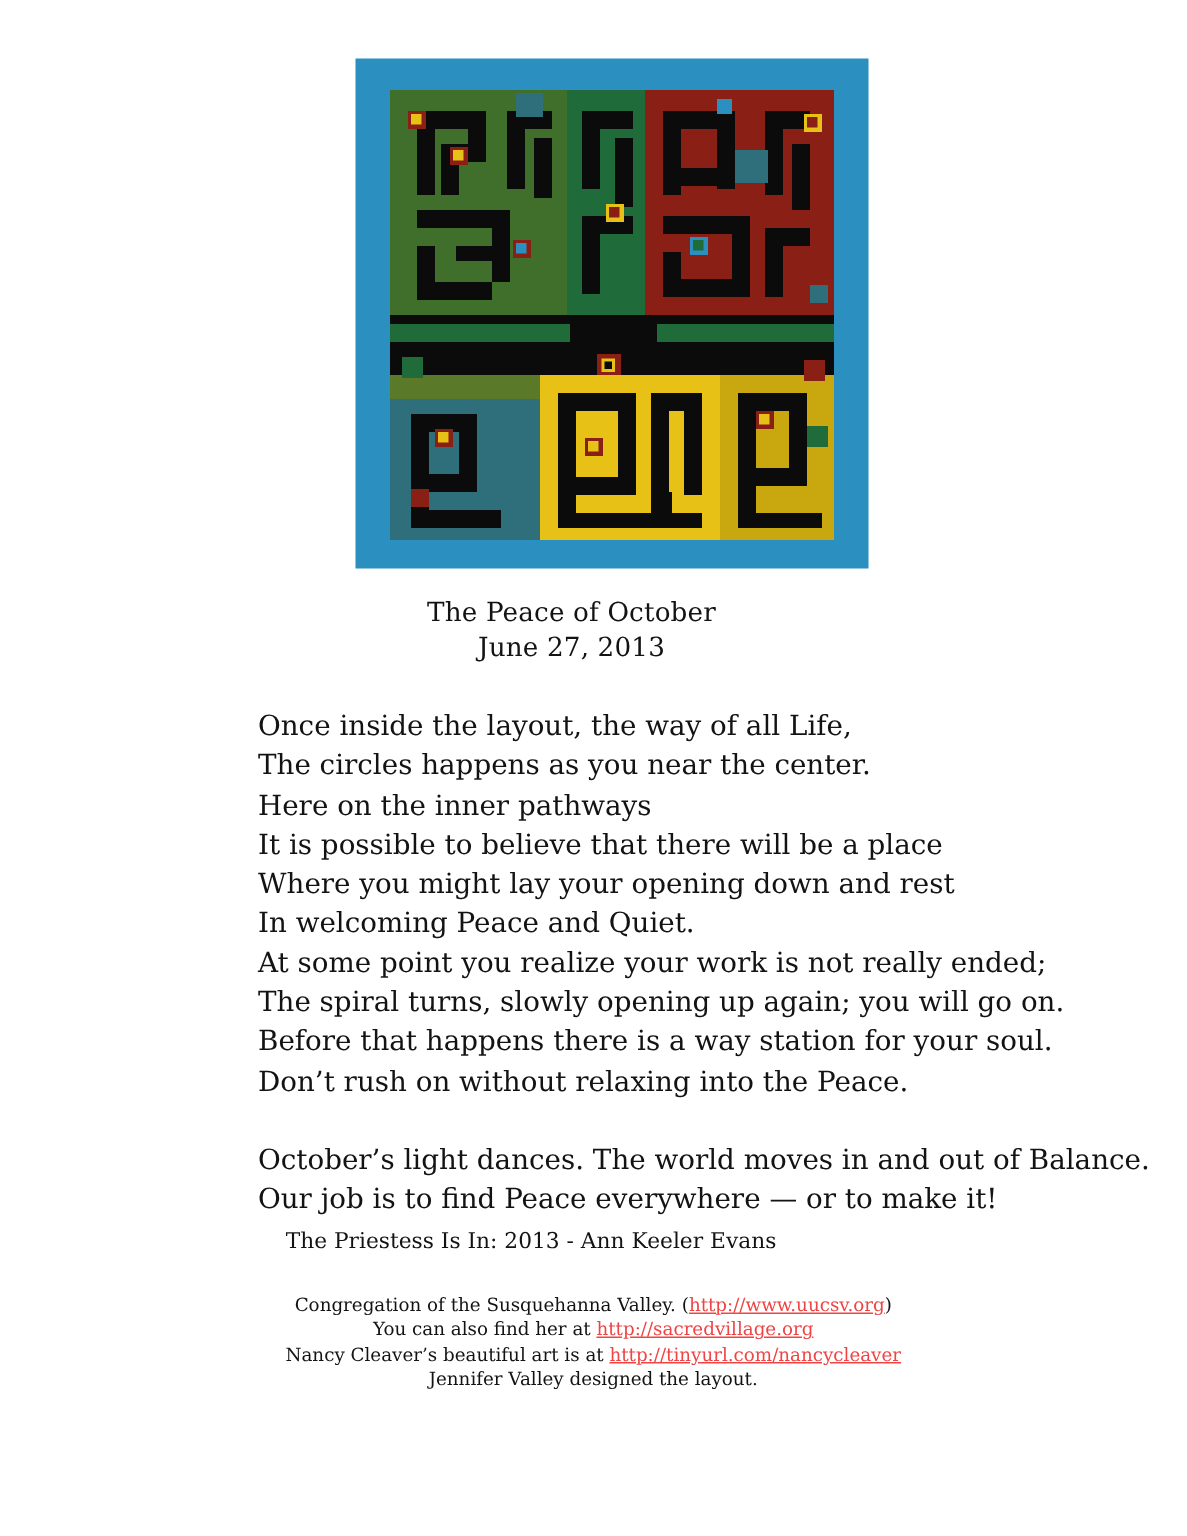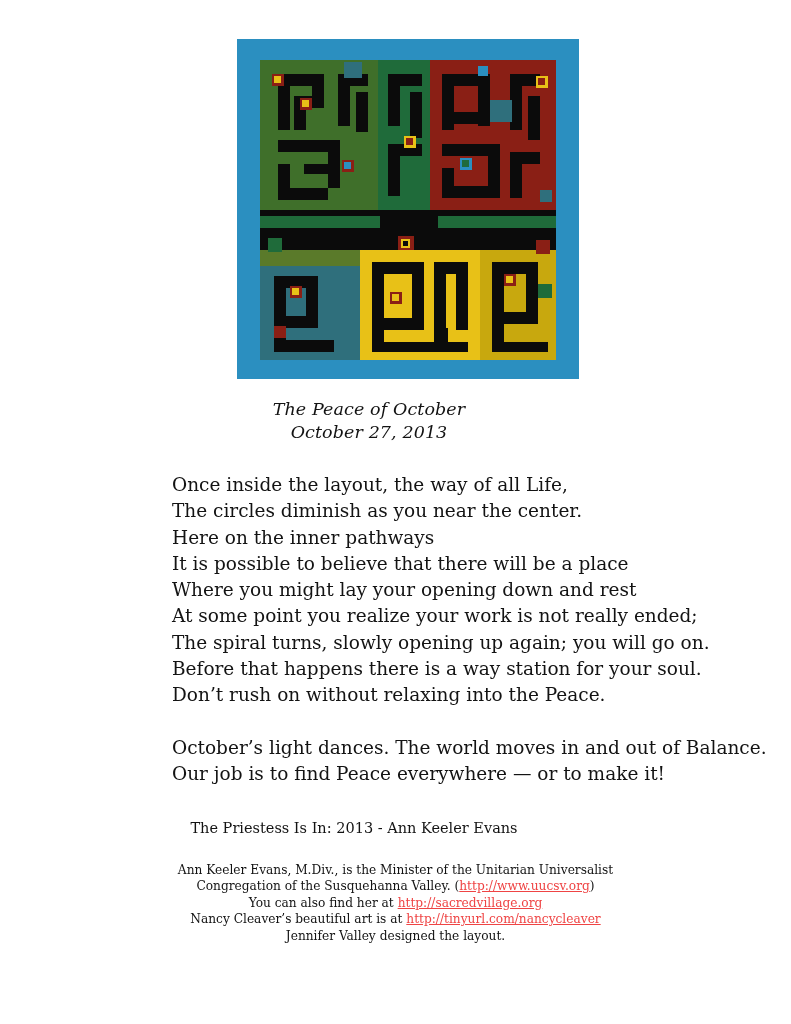--- a/index.html
+++ b/index.html
@@ -35,26 +35,25 @@
     position: absolute;
     left: 0; top: 0;
     width: 340px;
     height: 338px;
     display: block;
   }
 
   
   .title-block {
     position: absolute;
-    left: 0;
+    left: 12px;
     top: 398px;
     width: 738px;
     text-align: center;
     line-height: 1.32;
-    font-style: italic;
   }
   .title-line {
     font-family: "DejaVu Serif", serif;
     font-size: 17.5px;
     letter-spacing: 0.1px;
     color: #131313;
   }
 
   
   .poem {
@@ -224,41 +223,41 @@
       <rect x="34" y="34" width="12" height="12" fill="#8a1f15"></rect>
       <rect x="36" y="36" width="7" height="7" fill="#e8c117"></rect>
       <rect x="302" y="150" width="12" height="12" fill="#2f6f7c"></rect>
       <rect x="298" y="200" width="14" height="14" fill="#8a1f15"></rect>
       <rect x="30" y="198" width="14" height="14" fill="#1f6b3a"></rect>
     </svg>
   </div>
 
   <div class="title-block">
     <div class="title-line">The Peace of October</div>
-    <div class="title-line">October 27, 2013</div>
+    <div class="title-line">June 27, 2013</div>
   </div>
 
   <div class="poem">
     <div class="poem-line">Once inside the layout, the way of all Life,</div>
-    <div class="poem-line">The circles diminish as you near the center.</div>
+    <div class="poem-line">The circles happens as you near the center.</div>
     <div class="poem-line">Here on the inner pathways</div>
     <div class="poem-line">It is possible to believe that there will be a place</div>
     <div class="poem-line">Where you might lay your opening down and rest</div>
+    <div class="poem-line">In welcoming Peace and Quiet.</div>
     <div class="poem-line">At some point you realize your work is not really ended;</div>
     <div class="poem-line">The spiral turns, slowly opening up again; you will go on.</div>
     <div class="poem-line">Before that happens there is a way station for your soul.</div>
     <div class="poem-line">Don’t rush on without relaxing into the Peace.</div>
     <div class="poem-gap"></div>
     <div class="poem-line">October’s light dances. The world moves in and out of Balance.</div>
     <div class="poem-line">Our job is to find Peace everywhere — or to make it!</div>
   </div>
 
   <div class="byline">The Priestess Is In: 2013 - Ann Keeler Evans</div>
 
   <div class="footer">
-    <div>Ann Keeler Evans, M.Div., is the Minister of the Unitarian Universalist</div>
     <div><span>Congregation of the Susquehanna Valley. (</span><span class="link">http://www.uucsv.org</span><span>)</span></div>
     <div><span>You can also find her at </span><span class="link">http://sacredvillage.org</span></div>
     <div><span>Nancy Cleaver’s beautiful art is at </span><span class="link">http://tinyurl.com/nancycleaver</span></div>
     <div>Jennifer Valley designed the layout.</div>
   </div>
 
 </div>
 
 </body></html>

